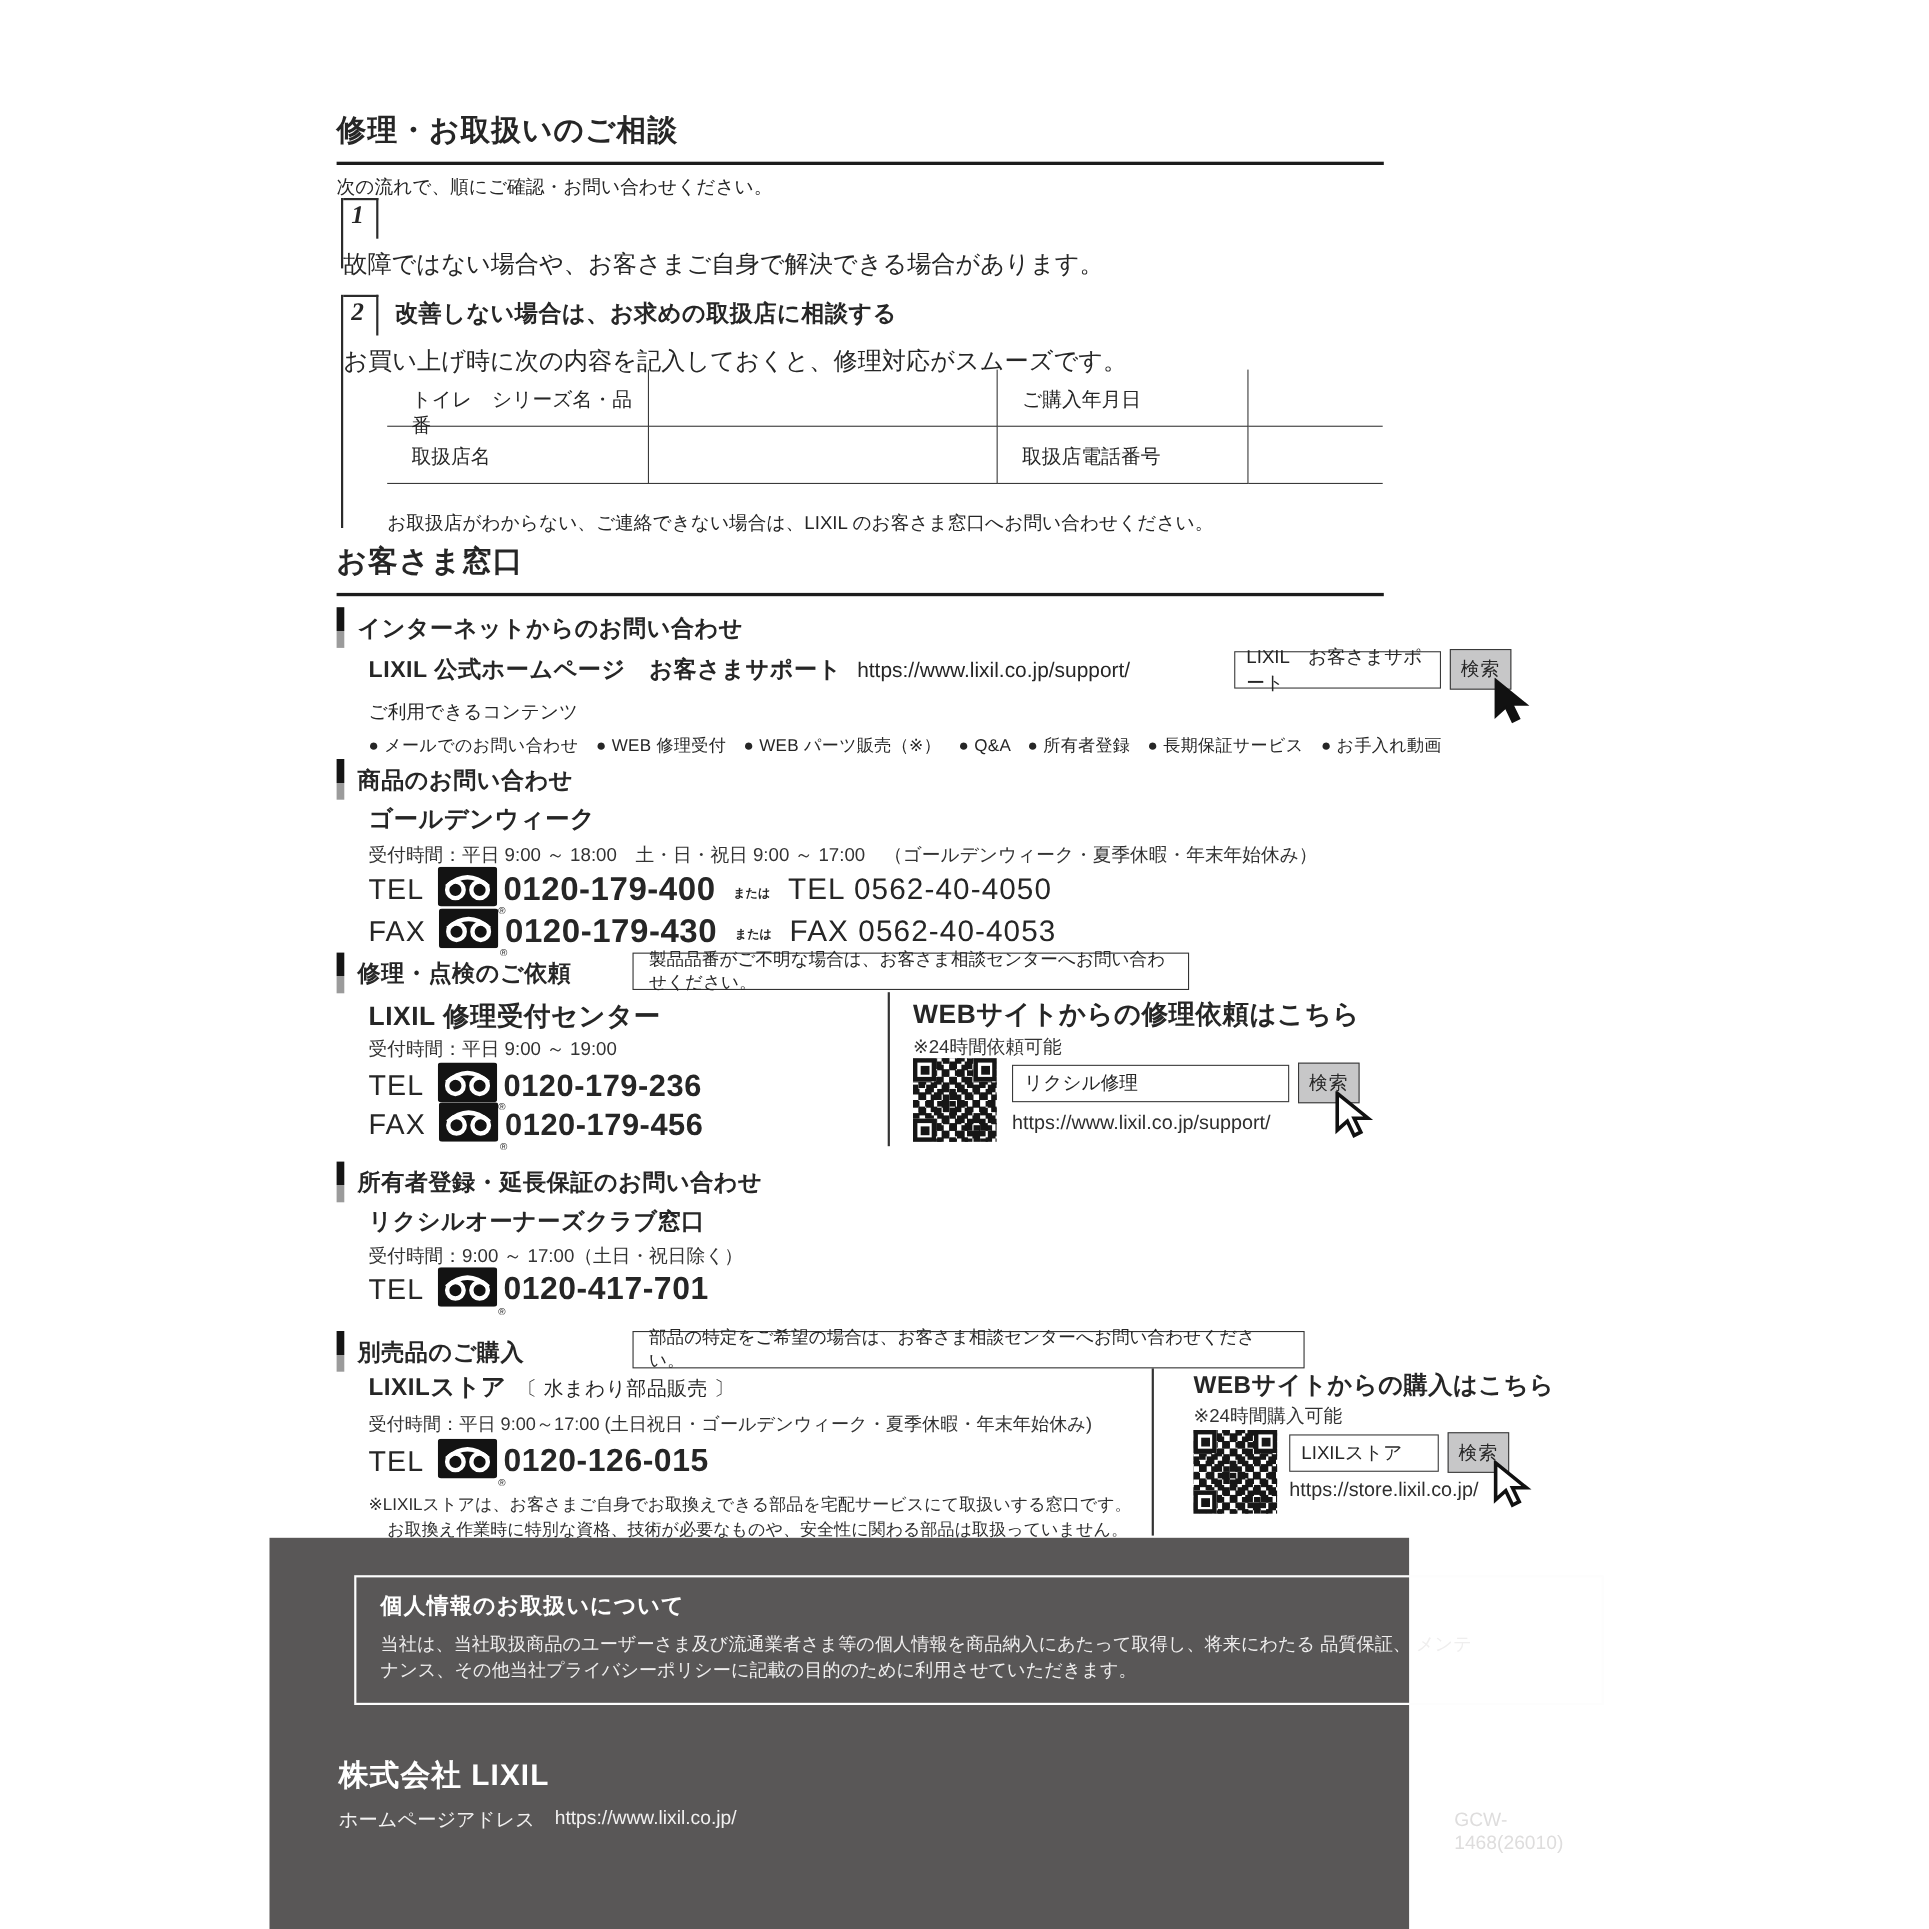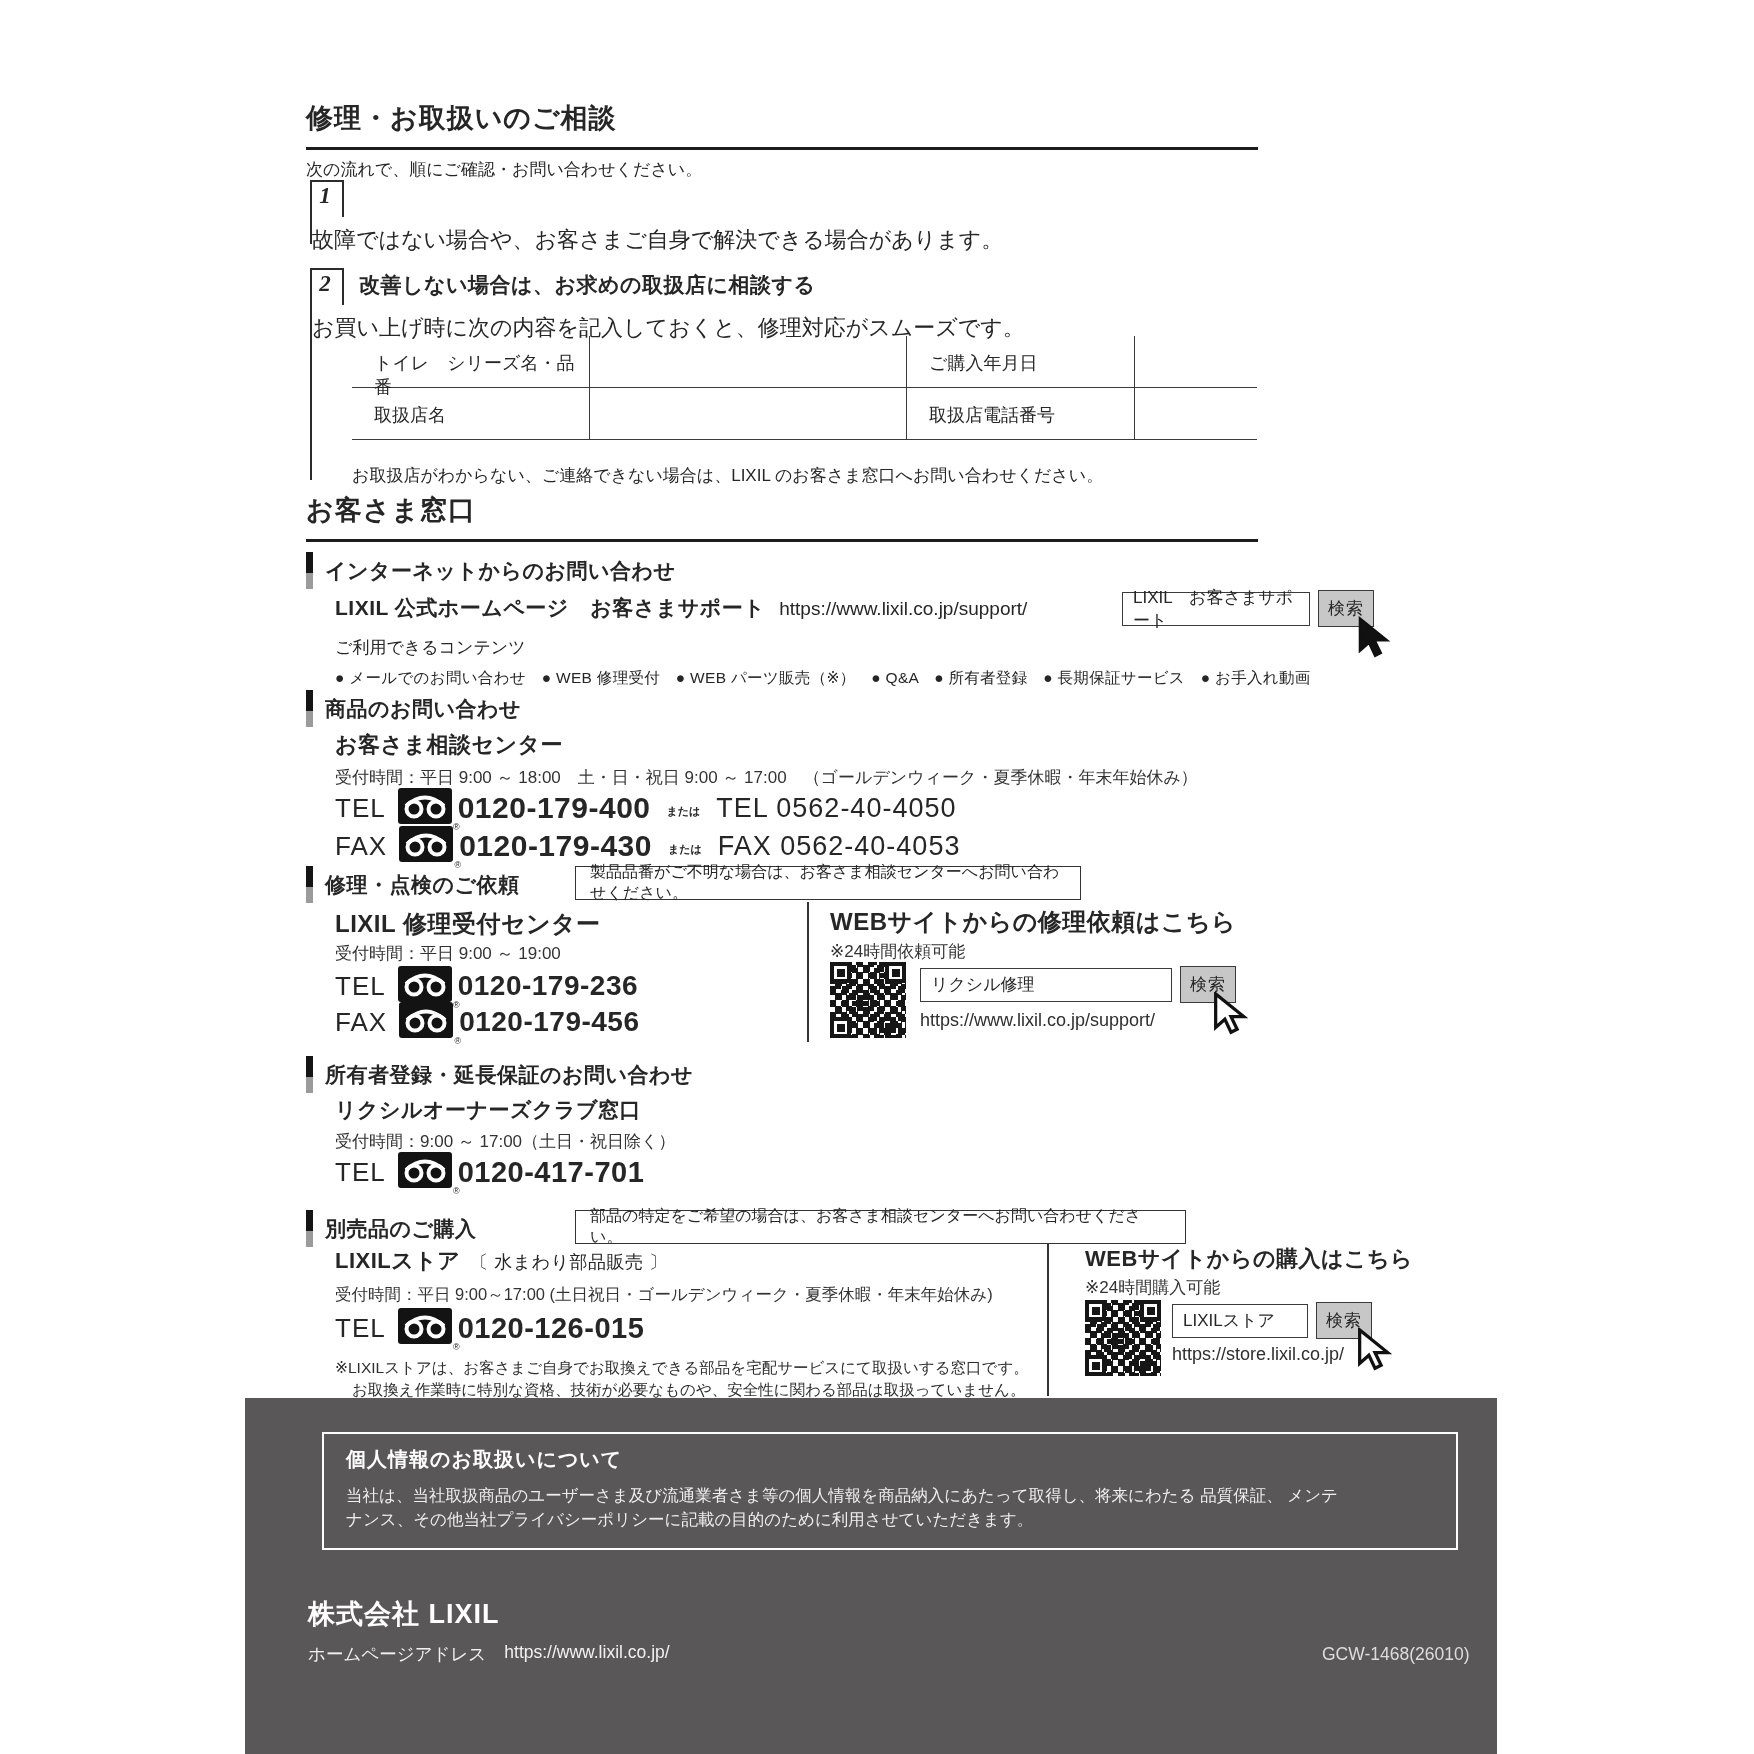--- a/index.html
+++ b/index.html
@@ -55,21 +55,21 @@
   
   .qr{position:absolute;width:76px;height:76px;background:
       conic-gradient(#161616 25%,transparent 0 50%,#161616 0 75%,transparent 0) 0 0/11px 11px,
       conic-gradient(transparent 25%,#161616 0 50%,transparent 0 75%,#161616 0) 5px 3px/14px 14px;
       background-color:#fff;}
   .qr .f{position:absolute;width:13px;height:13px;border:4px solid #161616;background:#fff;}
   .qr .f::after{content:"";position:absolute;inset:2.5px;background:#161616;}
   .qr .f.tl{left:0;top:0;} .qr .f.tr{right:0;top:0;} .qr .f.bl{left:0;bottom:0;}
   .smallnote{position:absolute;font-size:15.5px;color:#2e2e2e;}
   
-  .darkband{position:absolute;left:245px;top:1398px;width:1252px;height:356px;background:#595757;}
+  .darkband{position:absolute;left:245px;top:1398px;width:1036px;height:356px;background:#595757;}
   .privacybox{position:absolute;left:77px;top:34px;width:1136px;border:2px solid #fdfdfd;
               padding:12px 22px 16px 22px;box-sizing:border-box;color:#efeeee;}
   .privacybox .ttl{font-size:20px;font-weight:bold;color:#fff;margin-bottom:10px;letter-spacing:1px;}
   .privacybox .ln{font-size:16.5px;line-height:1.48;}
   .company{position:absolute;left:63px;top:198px;font-size:27px;font-weight:bold;color:#fff;letter-spacing:1px;}
   .homepage{position:absolute;left:63px;top:244px;font-size:17.5px;color:#f2f1f1;display:flex;}
   .homepage .url{margin-left:18px;}
   .doccode{position:absolute;left:1077px;top:246px;font-size:17.5px;color:#dedddd;}
   .bullets{position:absolute;font-size:15.5px;letter-spacing:0.3px;}
   .contents-label{position:absolute;font-size:17px;}
@@ -129,21 +129,21 @@
 <svg class="cursor" style="left:1352px;top:616px;" viewBox="0 0 24 24">
   <path d="M4 1 L4 18.5 L8.8 14.2 L12 21 L15.2 19.4 L12 12.8 L18.6 12.8 Z" fill="#111" stroke="#111" stroke-width="1"></path>
 </svg>
 <div class="contents-label" style="left:335px;top:636px;">ご利用できるコンテンツ</div>
 <div class="bullets" style="left:335px;top:668px;">● メールでのお問い合わせ　● WEB 修理受付　● WEB パーツ販売（※）　● Q&amp;A　● 所有者登録　● 長期保証サービス　● お手入れ動画</div>
 
 <div class="blockhead" style="left:306px;top:690px;">
   <div class="bar"></div>
   <div class="bh-text">商品のお問い合わせ</div>
 </div>
-<div class="centername" style="left:335px;top:730px;">お客さま相談センター</div>
+<div class="centername" style="left:335px;top:730px;">ゴールデンウィーク</div>
 <div class="hours" style="left:335px;top:766px;">受付時間：平日 9:00 ～ 18:00　土・日・祝日 9:00 ～ 17:00　（ゴールデンウィーク・夏季休暇・年末年始休み）</div>
 
 <div class="telline" style="left:335px;top:788px;">
   <span class="tl-label">TEL</span>
   <span class="freedial">
     <svg width="54" height="36" viewBox="0 0 54 36">
         <rect width="54" height="36" rx="3" fill="#131313"></rect>
         <path d="M8 18 Q27 1 46 18" stroke="#fff" stroke-width="4" fill="none"></path>
         <circle cx="16" cy="21" r="7.5" fill="none" stroke="#fff" stroke-width="4"></circle>
         <circle cx="38" cy="21" r="7.5" fill="none" stroke="#fff" stroke-width="4"></circle>

